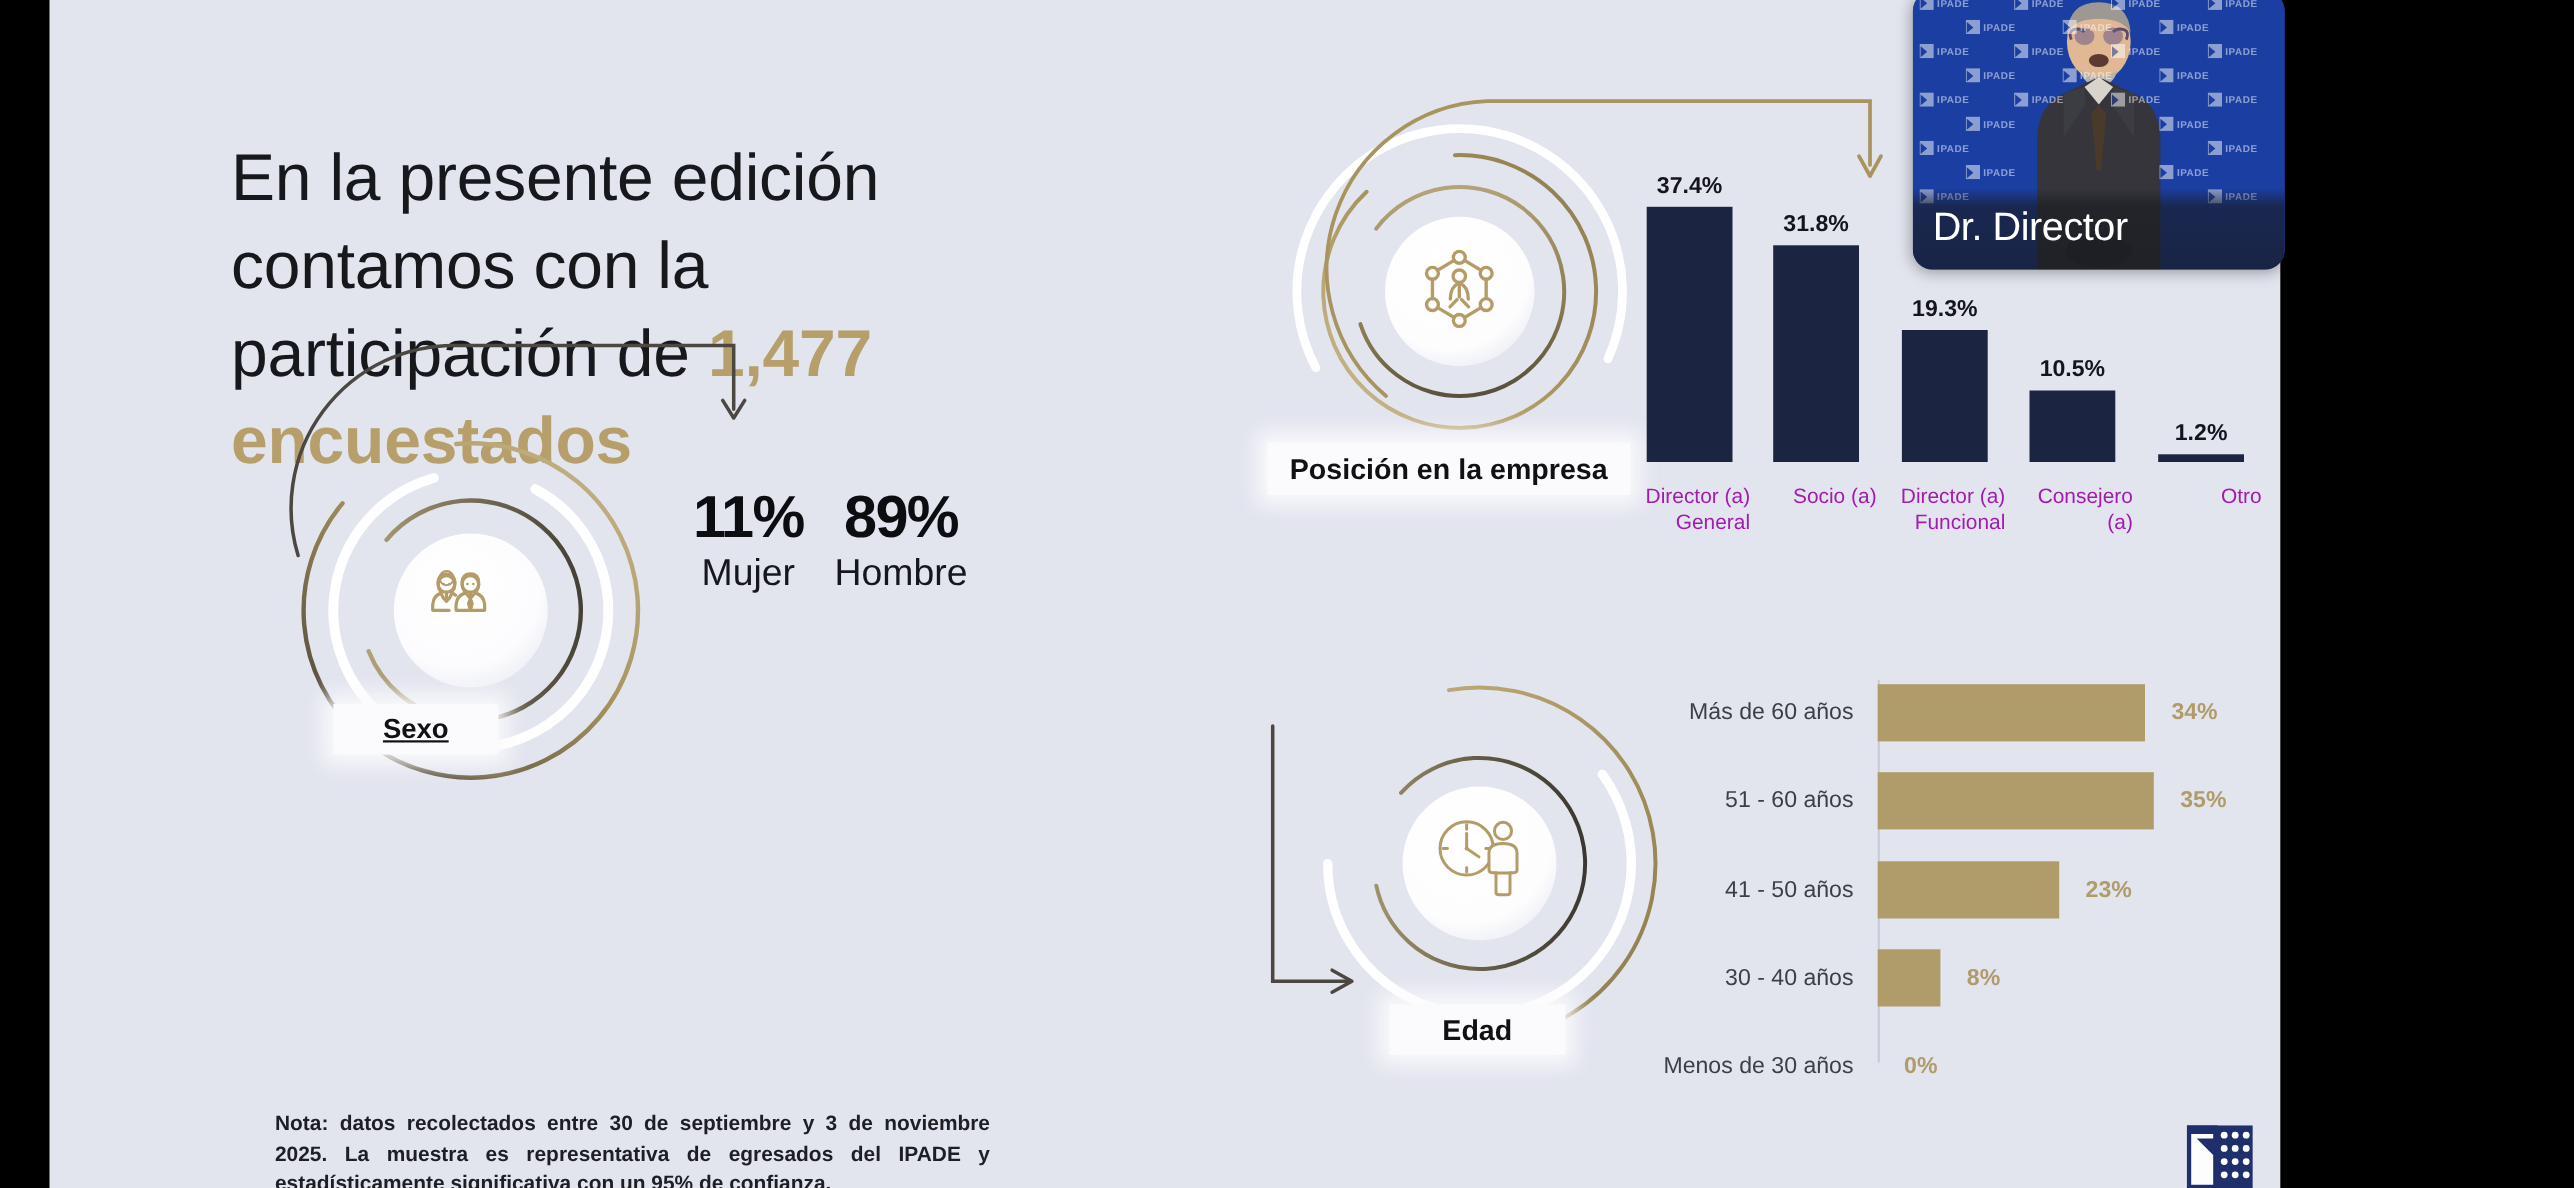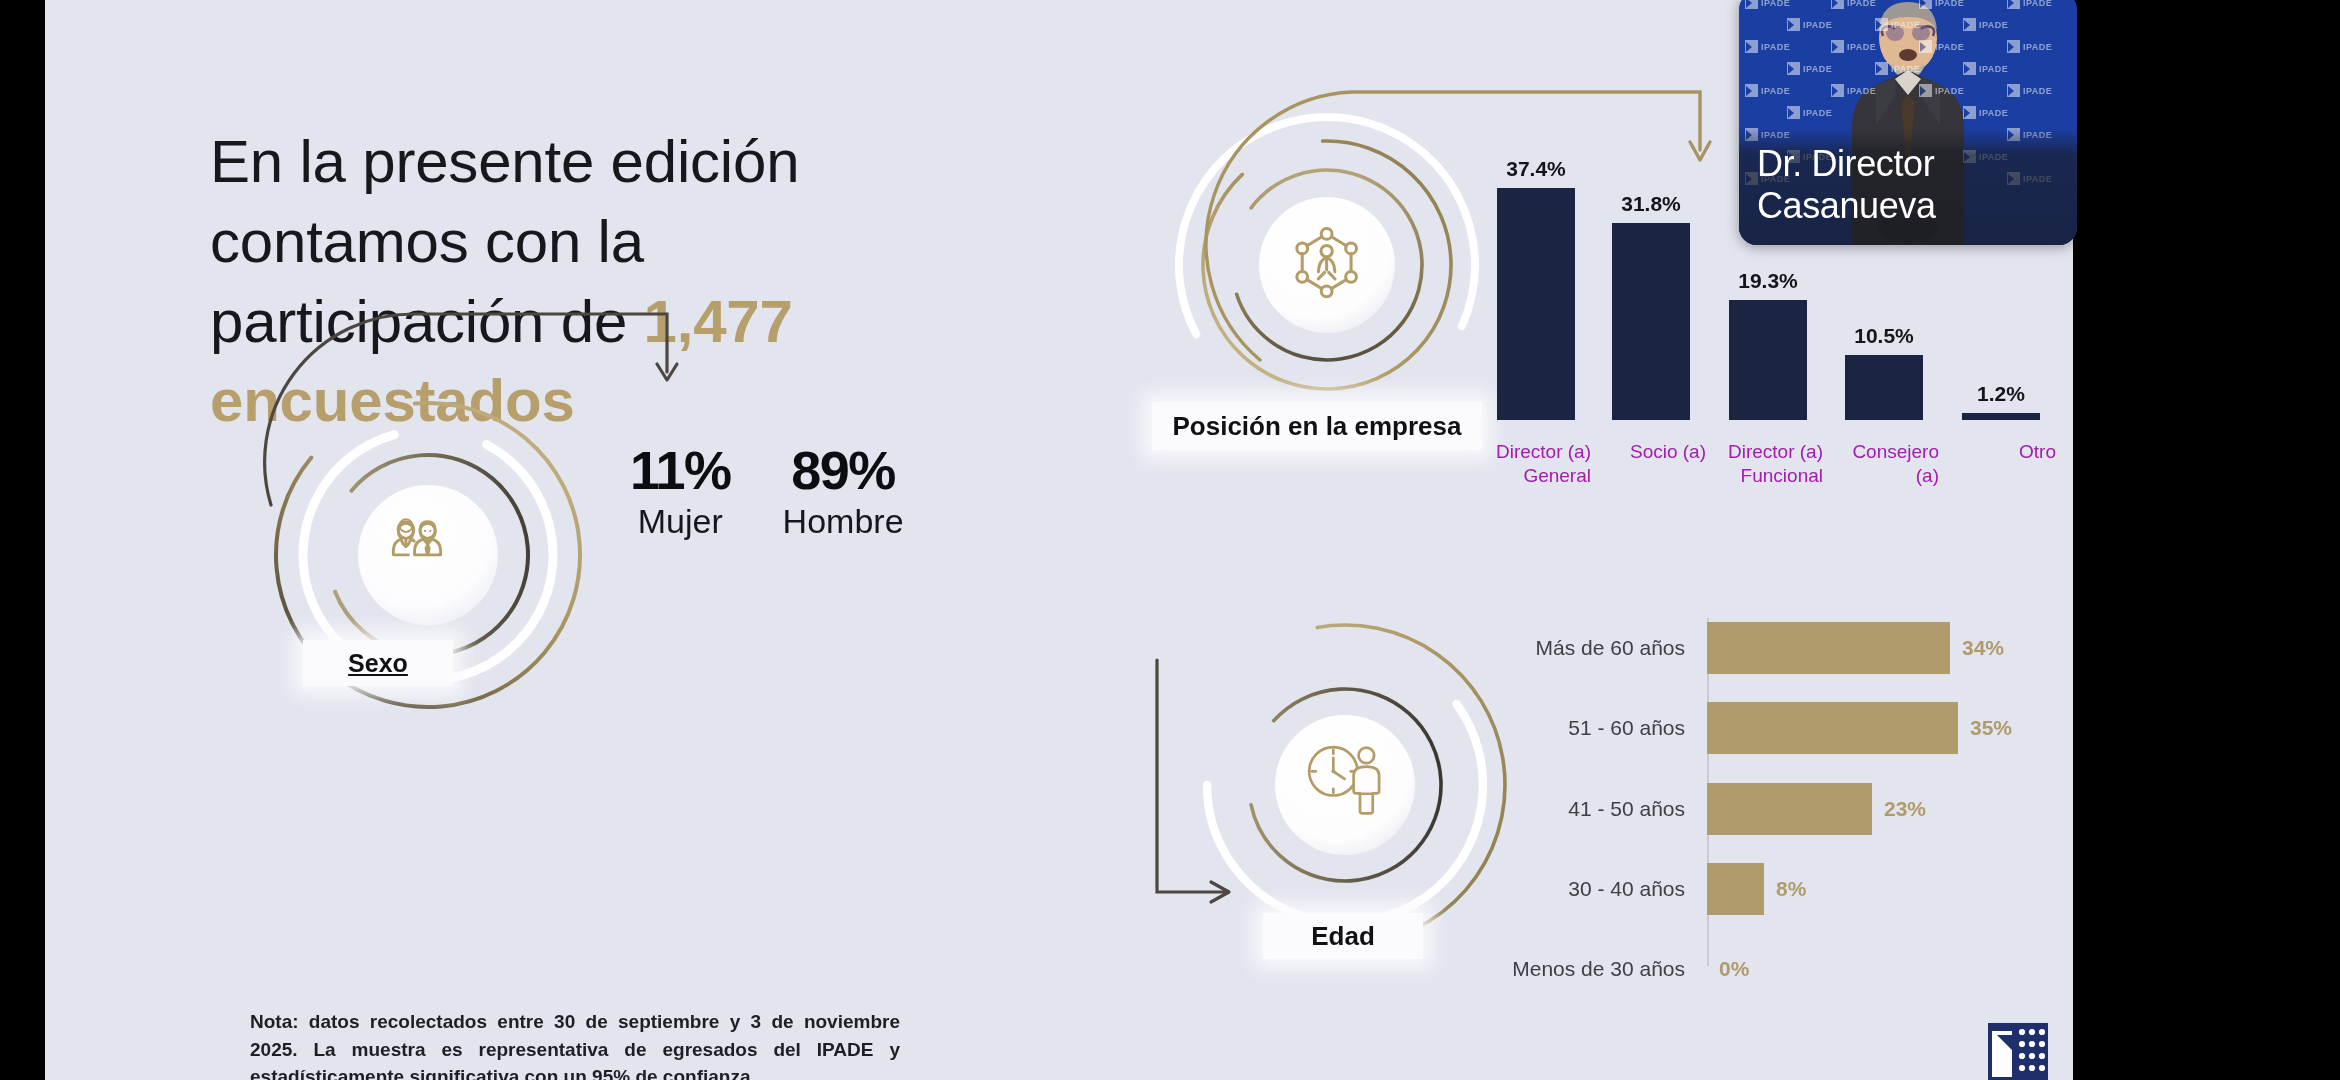--- a/index.html
+++ b/index.html
@@ -51,21 +51,21 @@
     box-shadow:0 0 18px 10px rgba(251,251,253,0.9);
   }
 
   
   #sexo-group { left:218px; top:390px; width:330px; height:330px; }
   #sexo-badge {
     left:40px; top:250px; width:150px; height:46px; font-size:25px;text-decoration:underline;
   }
   #sexo-stats {
     position:absolute; left:585px; top:443px;
-    display:flex; gap:52px;
+    display:flex; gap:28px;
   }
   .stat { text-align:center; }
   .stat .stat-val {
     font-size:54px; font-weight:700; color:#0c0d11;
     letter-spacing:-1.5px; line-height:1.0;
   }
   .stat .stat-lbl {
     font-size:34px; font-weight:400; color:#16171c;
     line-height:1.25; margin-top:3px;
   }
@@ -112,21 +112,21 @@
     width:620px; height:360px;
   }
   .hbar-row {
     position:absolute; left:0; height:52px;
     display:flex; align-items:center; width:100%;
   }
   .hbar-lbl {
     width:212px; text-align:right; padding-right:22px;
     font-size:21px; color:#3d3f47; white-space:nowrap;
   }
-  .hbar-track { position:relative; flex:1; height:100%; display:flex; align-items:center; }
+  .hbar-track { position:relative; flex:1; height:100%; display:flex; align-items:center;gap:12px; }
   .hbar-rect { height:100%; background:#b09b6a; }
   .hbar-val {
     font-size:21px; font-weight:700; color:#b09b6a;
     margin-left:12px; white-space:nowrap;
   }
   .hbar-axis {
     position:absolute; left:212px; top:-4px; width:2px; height:348px;
     background:#c9ccd8;
   }
 
@@ -556,17 +556,16 @@
         <span class="wm-mark"></span>
         <span class="wm-txt">IPADE</span>
       </div>
     <div class="wm" style="left:268px;top:180px;">
         <span class="wm-mark"></span>
         <span class="wm-txt">IPADE</span>
       </div>
 
     <div id="video-caption">
       <div>Dr. Director</div>
-      <div>Casanueva</div>
     </div>
   </div>
 
 </div>
 
 </body></html>

